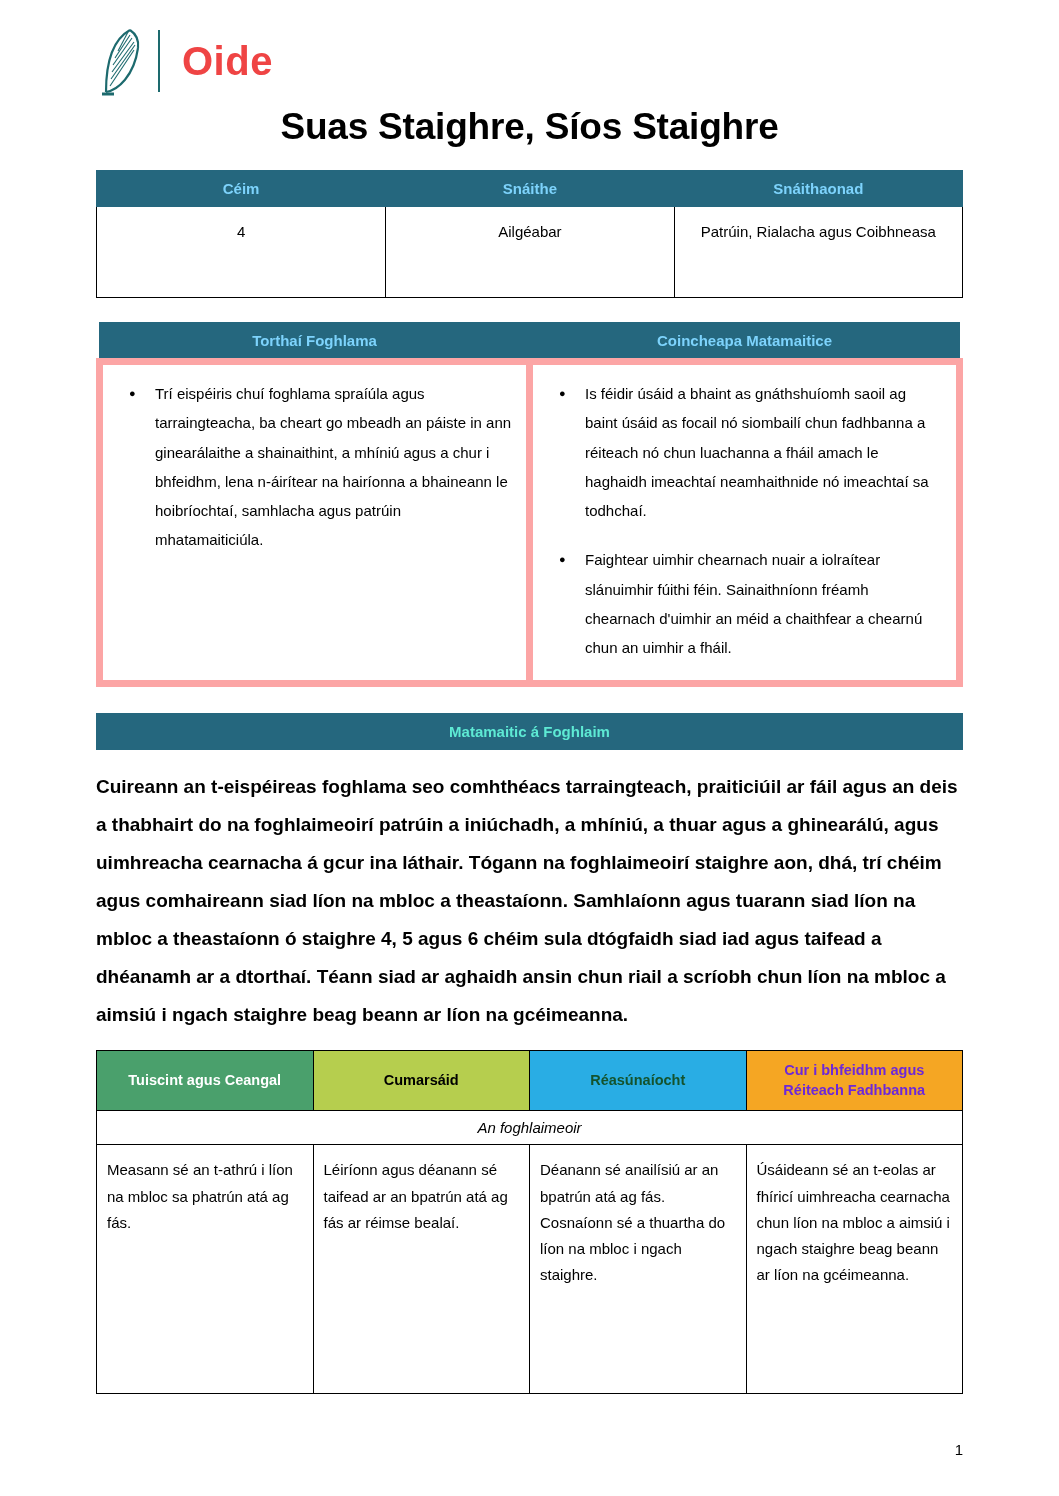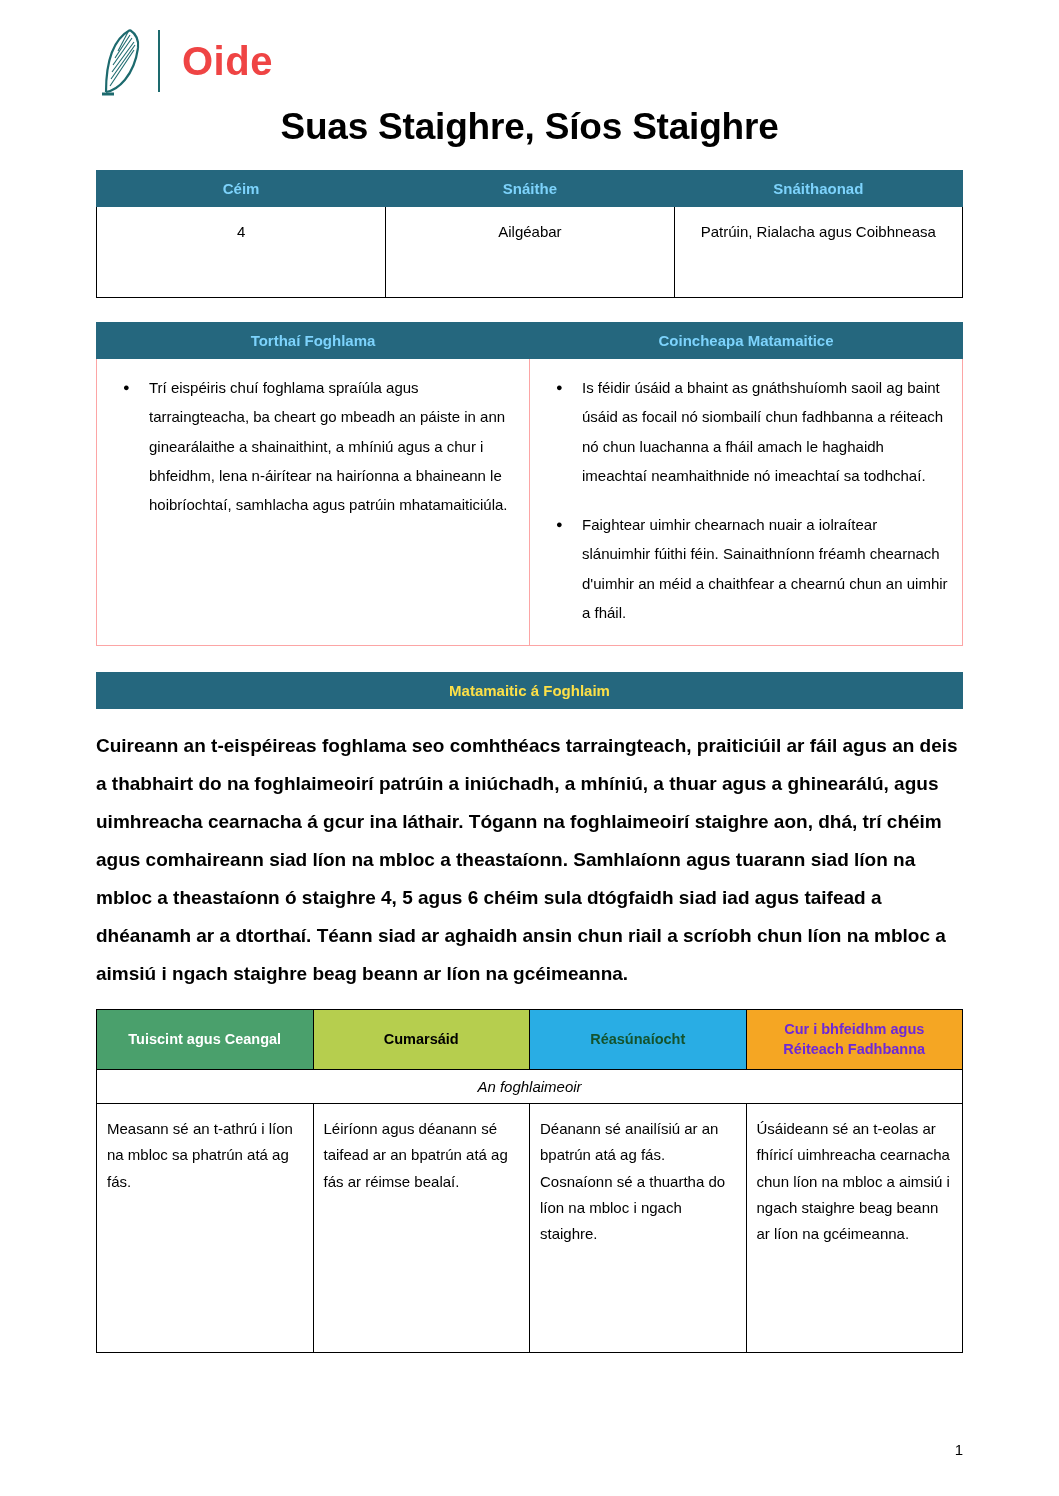--- a/index.html
+++ b/index.html
@@ -83,21 +83,21 @@
     vertical-align: top;
     line-height: 1.7;
     height: 66px;
   }
 
   
   .tbl-outcomes {
     margin-top: 24px;
   }
   .tbl-outcomes td {
-    border: 1px solid #fca5a5;
+    border: 7px solid #fca5a5;
     vertical-align: top;
     padding: 14px 14px 18px 14px;
   }
   .bullets {
     margin: 0;
     padding: 0;
     list-style: none;
   }
   .bullets li {
     position: relative;
@@ -112,21 +112,21 @@
     position: absolute;
     left: 12px;
     top: 0;
     font-size: 11px;
     line-height: 2.6;
   }
 
   
   .banner {
     background: #25677e;
-    color: #fde047;
+    color: #5eead4;
     font-size: 15px;
     font-weight: bold;
     text-align: center;
     padding: 10px 6px;
     margin-top: 26px;
   }
 
   
   .body-para {
     font-size: 19px;

